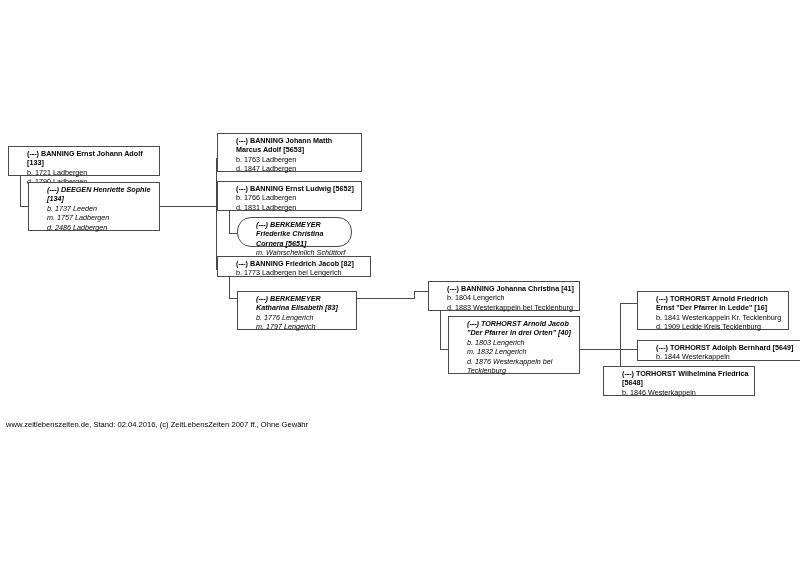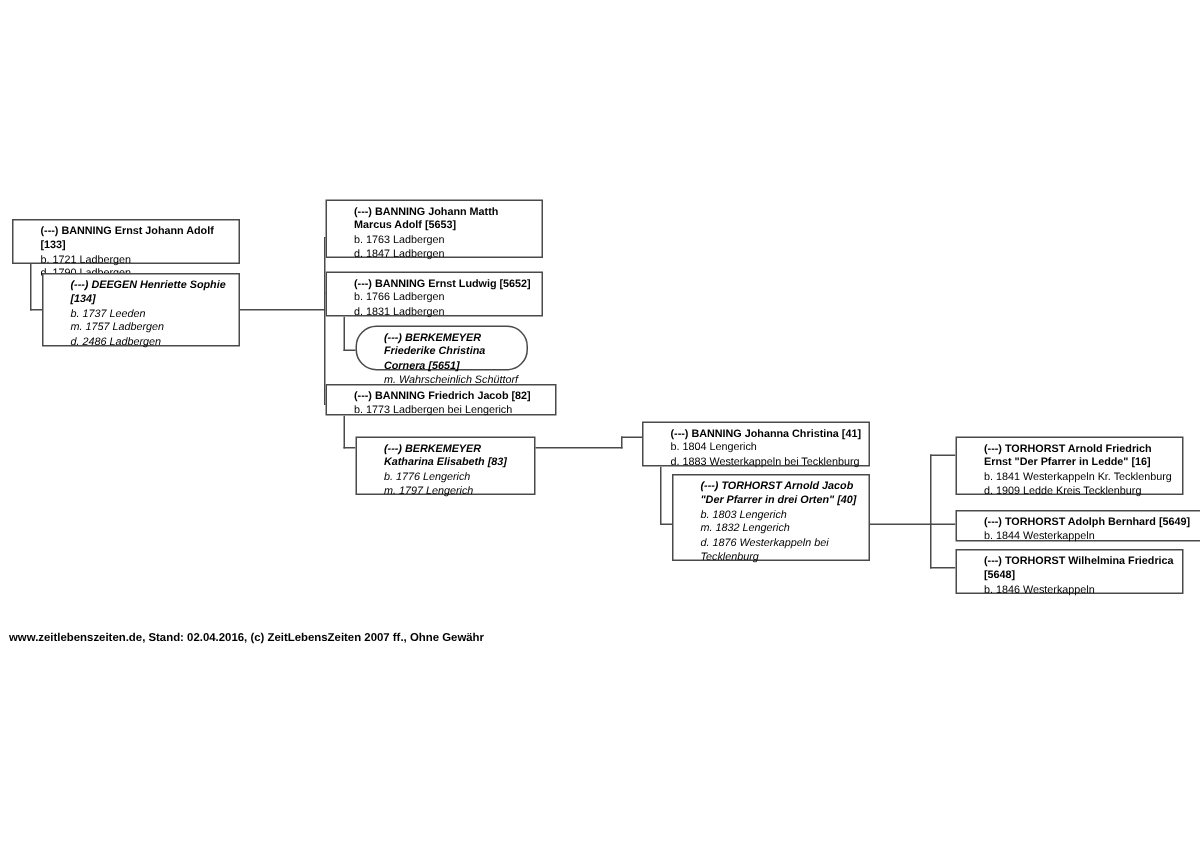--- a/index.html
+++ b/index.html
@@ -55,21 +55,20 @@
   }
   .lnh { height: 1px; }
   .lnv { width: 1px; }
   
   #footer {
     position: absolute;
     font-size: 7.6px;
     line-height: 11px;
     white-space: nowrap;
     color: #000000;
-    font-weight: bold;
   }
 </style>
 </head>
 <body>
 
 <div id="canvas">
 
   <div class="pbox" style="left:8px; top:146px; width:152px; height:30px;">
     <span class="nm">(---) BANNING Ernst Johann Adolf [133]</span>
     <span class="ev">b. 1721 Ladbergen</span>
@@ -156,20 +155,20 @@
     <span class="nm">(---) TORHORST Arnold Friedrich Ernst "Der Pfarrer in Ledde" [16]</span>
     <span class="ev">b. 1841 Westerkappeln  Kr. Tecklenburg</span>
     <span class="ev">d. 1909 Ledde Kreis Tecklenburg</span>
   </div>
 
   <div class="pbox" style="left:637px; top:340px; width:164px; height:21px;">
     <span class="nm">(---) TORHORST Adolph Bernhard [5649]</span>
     <span class="ev">b. 1844 Westerkappeln</span>
   </div>
 
-  <div class="pbox" style="left:637px; top:366px; width:152px; height:30px;">
+  <div class="pbox" style="left:603px; top:366px; width:152px; height:30px;">
     <span class="nm">(---) TORHORST Wilhelmina Friedrica [5648]</span>
     <span class="ev">b. 1846 Westerkappeln</span>
   </div>
 
   <div id="footer" style="left:6px; top:419px;">www.zeitlebenszeiten.de, Stand: 02.04.2016, (c) ZeitLebensZeiten 2007 ff., Ohne Gewähr</div>
 
 </div>
 
 </body></html>

